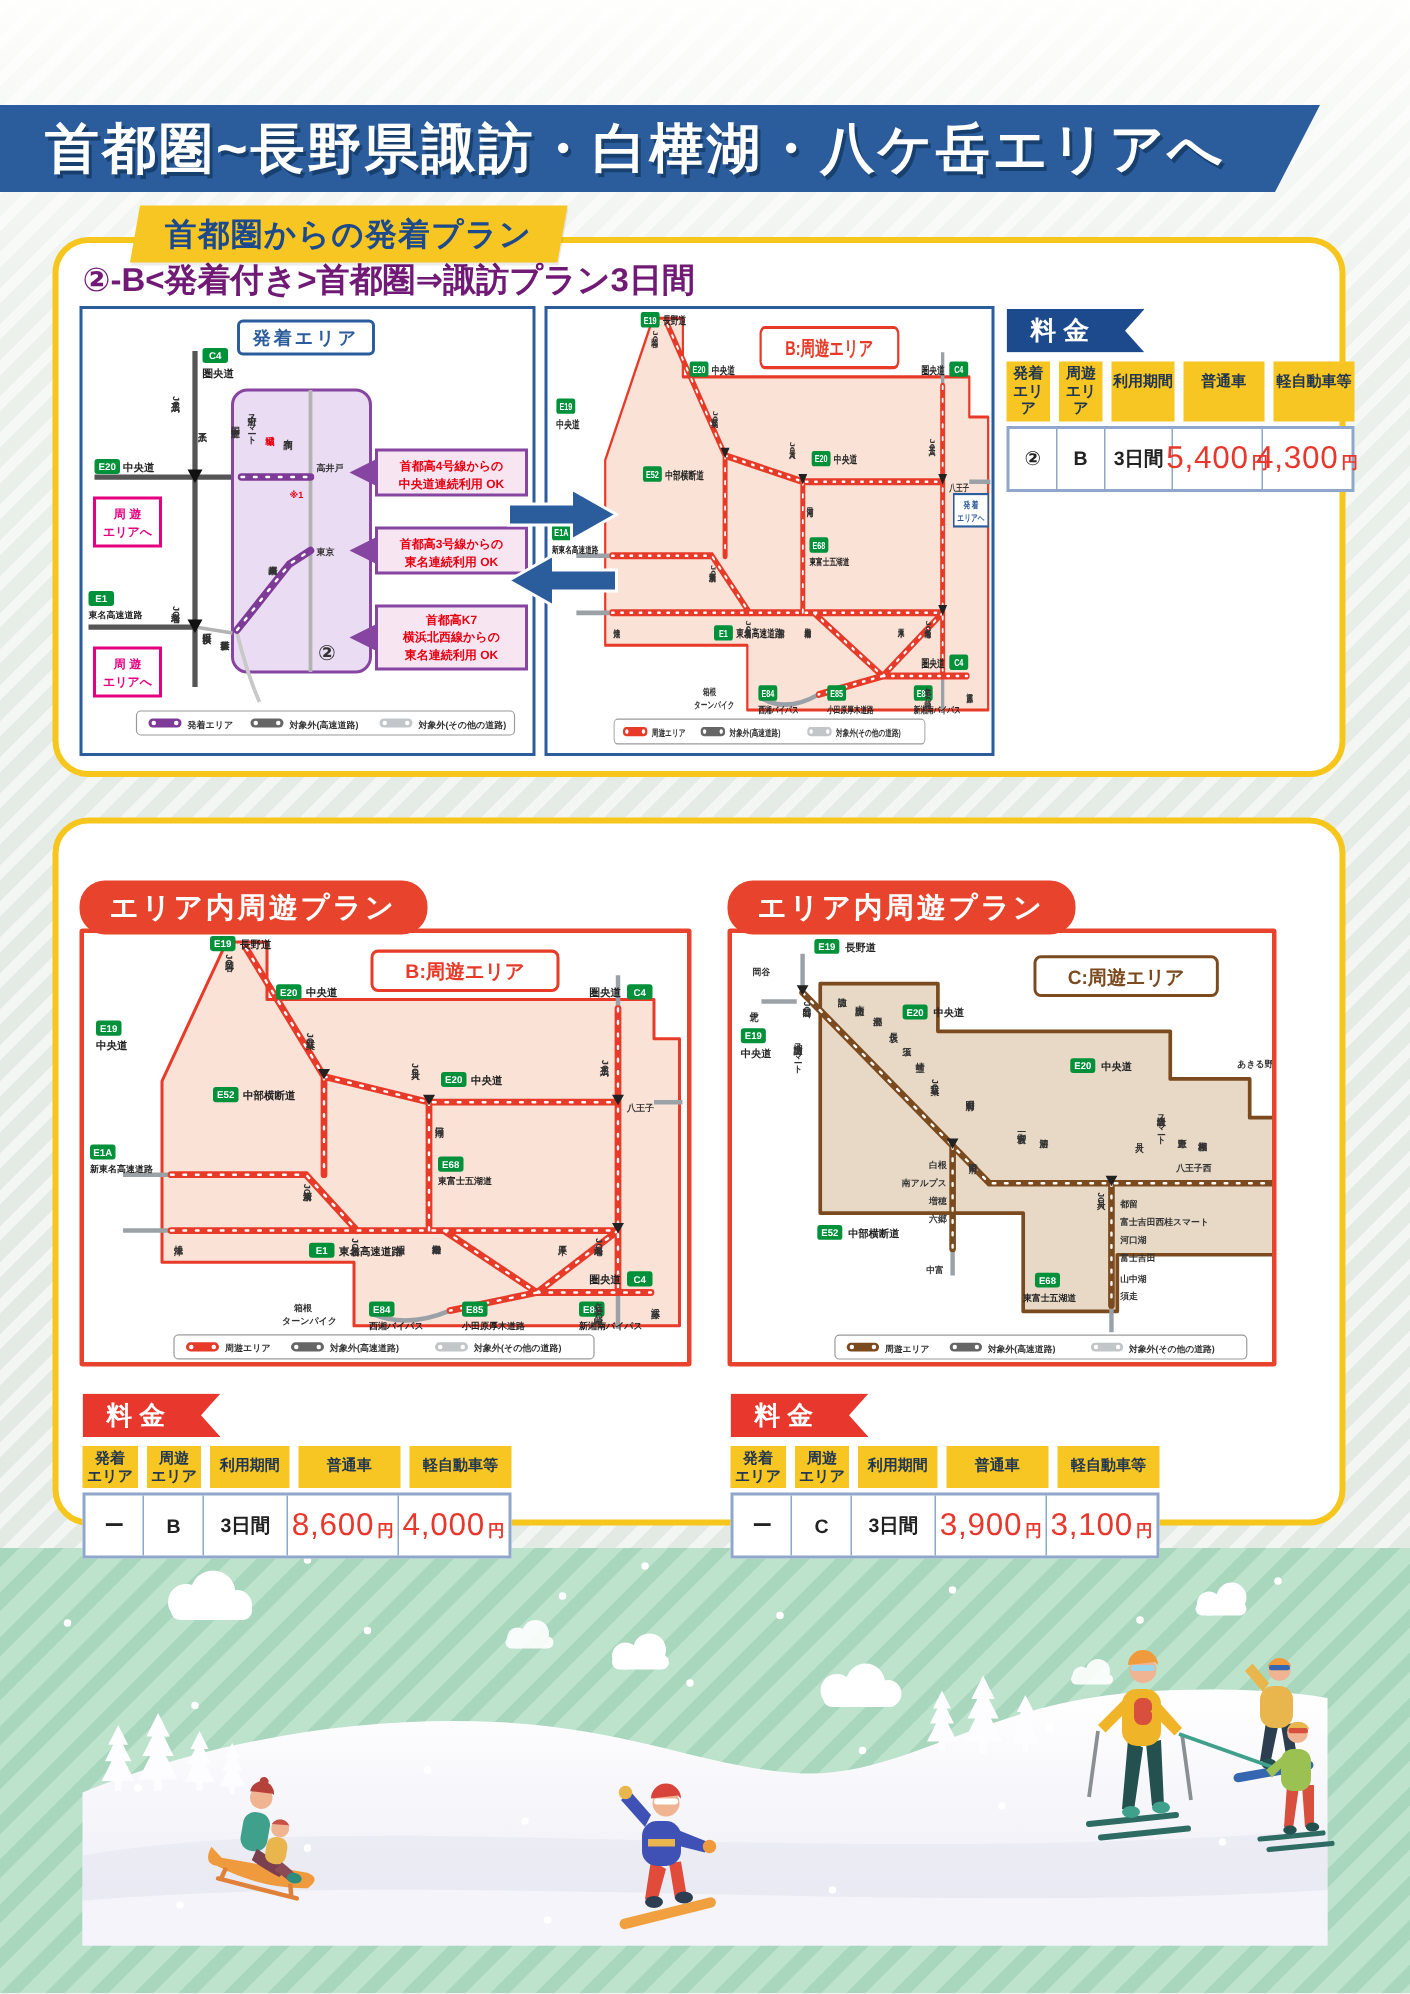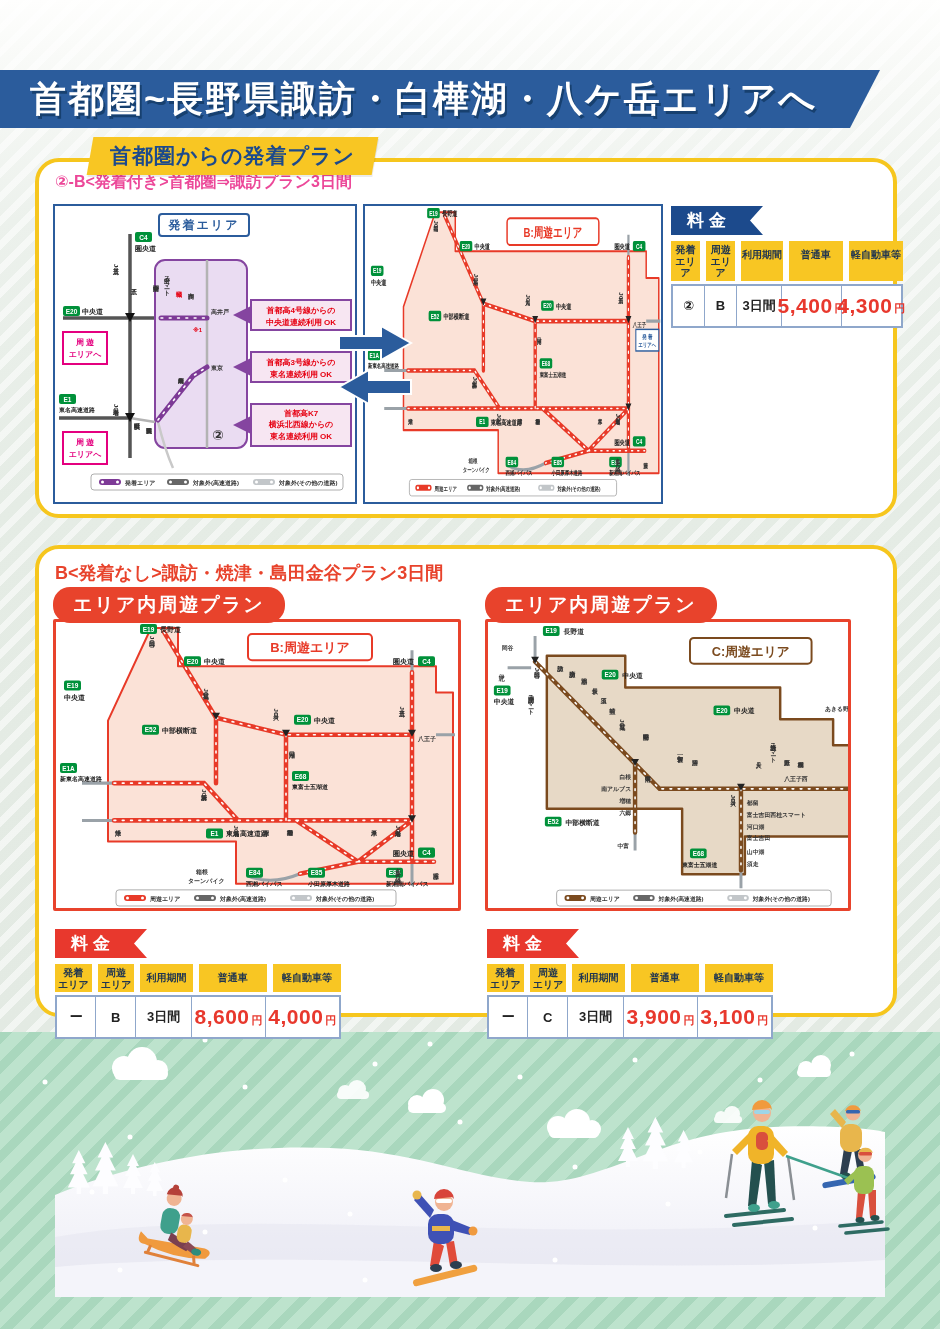--- a/index.html
+++ b/index.html
@@ -14,42 +14,42 @@
   .banner{position:absolute;left:0;top:70px;width:880px;height:58px;background:#2b5c9c;
     clip-path:polygon(0 0,100% 0,calc(100% - 30px) 100%,0 100%);display:flex;align-items:center;padding-left:30px;z-index:2}
   .banner-title{color:#fff;font-size:36px;font-weight:bold;letter-spacing:2px;text-shadow:2px 3px 0 #17406f}
   .section-badge{position:absolute;left:90px;top:137px;background:#f8c623;transform:skewX(-10deg);padding:5px 20px;z-index:4;box-shadow:1px 2px 0 rgba(0,0,0,.08)}
   .section-badge span{display:block;transform:skewX(10deg);color:#1c4a8c;font-size:21px;font-weight:bold;letter-spacing:1px}
   
   .card{position:absolute;background:#fff;border:4px solid #f6c61d;border-radius:24px;z-index:1}
   .card1{left:35px;top:158px;width:862px;height:360px}
   .card2{left:35px;top:545px;width:862px;height:472px}
   .plan-heading{position:absolute;font-weight:bold;white-space:nowrap}
-  .h-blue{color:#ec4899;font-size:16px}
+  .h-blue{color:#701a75;font-size:22px}
   .h-red{color:#e8432c;font-size:18px}
   .area-badge{position:absolute;background:#e8432c;color:#fff;border-radius:17px;padding:5px 20px;font-size:19px;font-weight:bold;letter-spacing:2px;z-index:3}
   .mapbox{position:absolute;background:#fff;overflow:hidden}
   .mb-blue{border:2px solid #2b5c9c}
   .mb-red{border:3px solid #e8432c;border-radius:2px}
   .arrows{position:absolute;left:296px;top:160px;width:80px;height:86px;z-index:5}
   
   .price{position:absolute}
   .ribbon{height:29px;width:92px;display:flex;align-items:center;padding-left:16px;color:#fff;font-size:17px;font-weight:bold;letter-spacing:5px;
     clip-path:polygon(0 0,100% 0,calc(100% - 13px) 50%,100% 100%,0 100%)}
   .pblue .ribbon{background:#1c4a8c}
   .pred .ribbon{background:#e8382d}
   .pt{margin-top:6px}
   .pt-head{display:flex;gap:6px}
   .pt-h{background:#f8c623;color:#21364f;font-weight:bold;text-align:center;font-size:10px;line-height:1.15;padding:3px 0 2px}
   .pt-h .ln{display:block}
   .pt-body{display:flex;border:2px solid #8fa7cb;background:#fff;margin-top:3px}
   .pt-c{display:flex;align-items:center;justify-content:center;font-weight:bold;font-size:13px;color:#222;height:40px;border-right:1px solid #8fa7cb}
   .pt-c:last-child{border-right:none}
   .c1{width:14%}.c2{width:14%}.c3{width:20%}.c4{width:26%}.c5{width:26%}
-  .pval{color:#e8382d;font-size:21px;font-weight:bold;letter-spacing:.5px}
+  .pval{color:#e8382d;font-size:21px;font-weight:normal;letter-spacing:.5px}
   .yen{color:#e8382d;font-size:11px;font-weight:bold;margin-left:2px;margin-top:6px}
   
   svg{font-family:"Liberation Sans","DejaVu Sans",sans-serif;display:block}
   .shbox{fill:#00913a}
   .shcode{fill:#fff;font-size:6.5px;font-weight:bold;text-anchor:middle}
   .shname{font-size:7px;font-weight:bold;fill:#222}
   .shname-s{font-size:6px;font-weight:bold;fill:#222}
   .st{font-size:6px;font-weight:bold;fill:#333}
   .sv{font-size:6px;font-weight:bold;fill:#333;writing-mode:vertical-rl}
   .stred{fill:#e60012}
@@ -323,21 +323,20 @@
               <span class="pval">4,300</span>
               <span class="yen">円</span>
             </div>
     </div>
   </div>
 </div>
   </div>
 
   <div class="card card2">
 
-    <div class="plan-heading h-red" style="left:16px;top:12px">B&lt;発着なし&gt;諏訪・焼津・島田金谷プラン3日間</div>
     <div class="area-badge" style="left:14px;top:38px">エリア内周遊プラン</div>
     <div class="mapbox mb-red large-bmap" style="left:14px;top:70px;width:408px;height:292px">
   <svg viewBox="0 0 400 284" preserveAspectRatio="none">
     <path d="M95,6 H122 V44 H380 V70 H397 V260 H180 V218 H52 V98 Z" fill="#fbe2d7" stroke="#e83a28" stroke-width="2" stroke-linejoin="round"></path>
     <g stroke="#9aa2a8" stroke-width="3" fill="none">
       <path d="M58,160 H26 M58,197 H26 M356,50 V28 M380,112 H399 M356,238 V262 M244,250 Q215,262 192,252"></path>
     </g>
     <g stroke="#e83a28" stroke-width="4.5" fill="none" stroke-linecap="round">
       <path d="M108,10 L160,95 L230,112 L356,112 M356,50 V238 M58,197 H356 M58,160 H148 L182,197 M160,95 V160 M230,112 V197 M240,197 L302,238 M356,197 L302,238 M302,238 H378 M302,238 L244,250"></path>
     </g>

